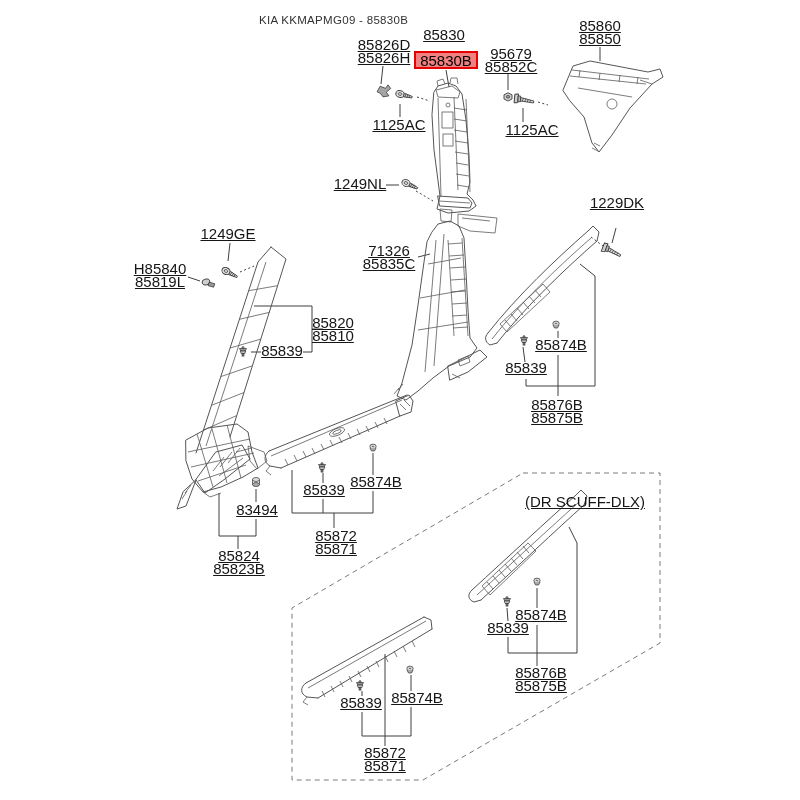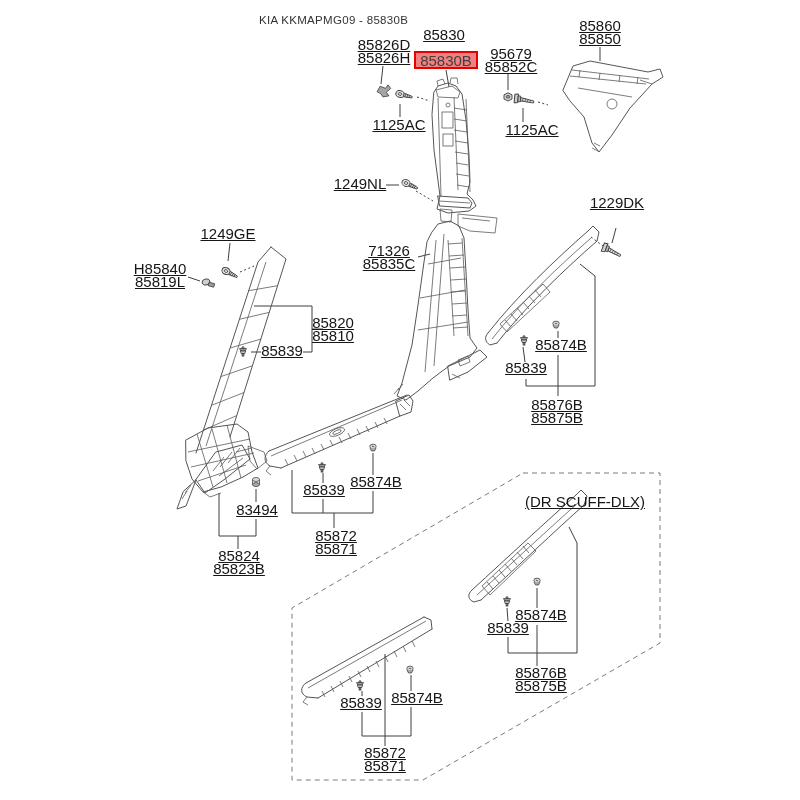--- a/index.html
+++ b/index.html
@@ -254,21 +254,21 @@
 
   <div class="hdr">KIA KKMAPMG09 - 85830B</div>
 
   <div class="lbl" style="left:384px;top:39px">
       <span>85826D</span>
       <span>85826H</span>
     </div>
   <div class="lbl" style="left:444px;top:29px">
       <span>85830</span>
     </div>
-  <div class="hl" style="background: rgb(242, 128, 128); border-color: rgb(230, 0, 0); color: #404040;">
+  <div class="hl" style="background: rgb(242, 128, 128); border-color: rgb(230, 0, 0); color: #000000;">
       <span>85830B</span>
     </div>
   <div class="lbl" style="left:511px;top:48px">
       <span>95679</span>
       <span>85852C</span>
     </div>
   <div class="lbl" style="left:600px;top:20px">
       <span>85860</span>
       <span>85850</span>
     </div>

